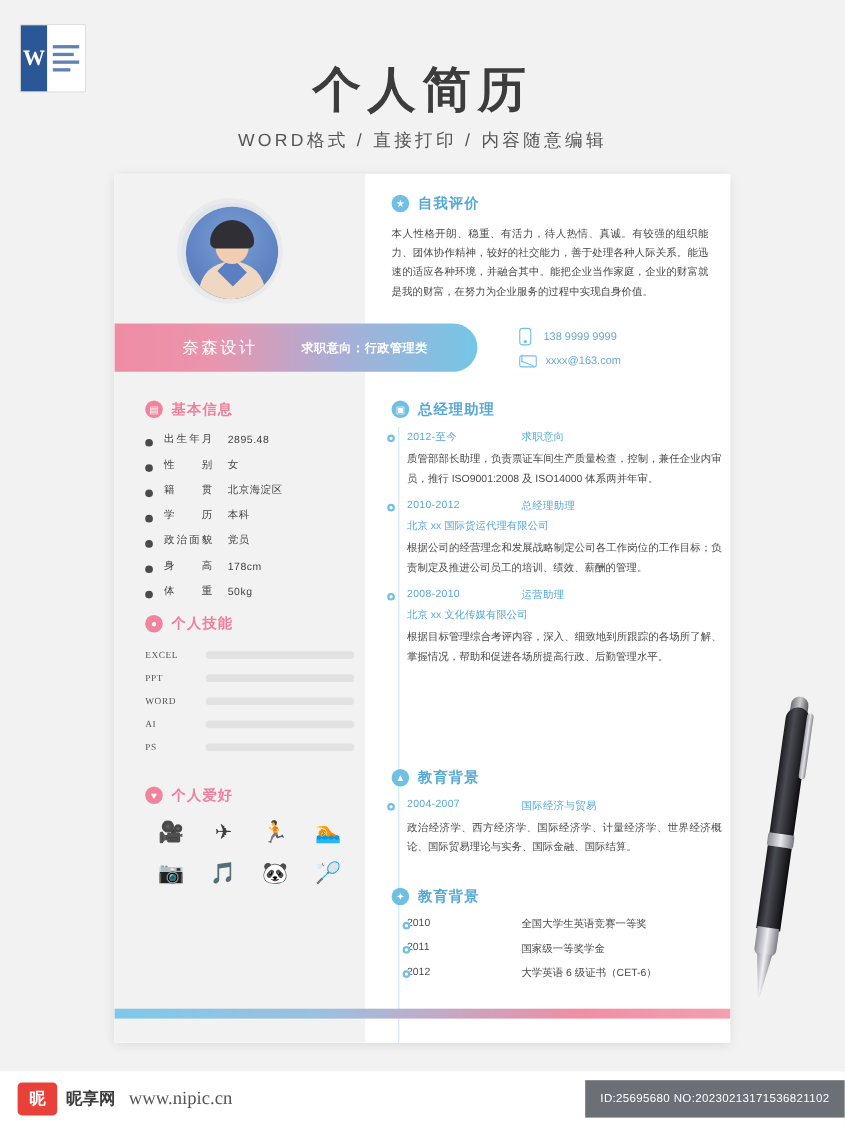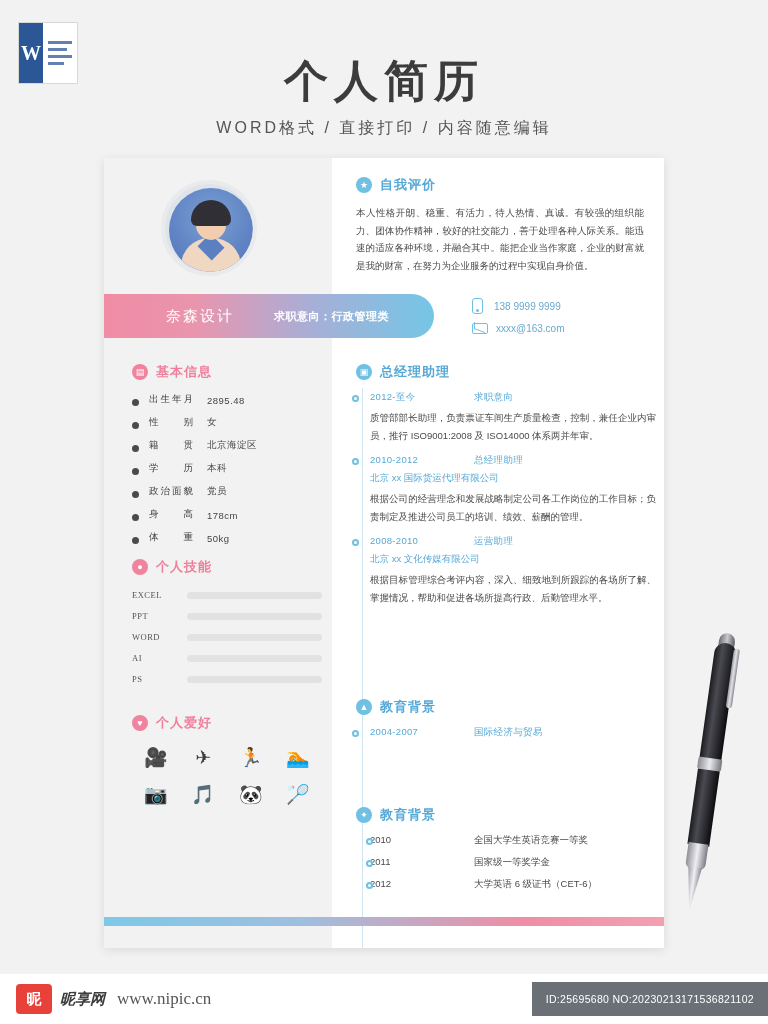--- a/index.html
+++ b/index.html
@@ -273,21 +273,21 @@
     position: absolute; left: 0; bottom: 0; width: 768px; height: 50px;
     background: #ffffff;
     display: flex; align-items: center;
   }
   .footer .logo {
     margin-left: 16px; width: 36px; height: 30px; background: #e8413a;
     border-radius: 4px; color: #fff; font-size: 15px; font-weight: bold;
     display: flex; align-items: center; justify-content: center;
   }
   .footer .brand {
-    margin-left: 8px; font-size: 15px; color: #3c3c3c; font-weight: bold; font-style: italic;
+    margin-left: 8px; font-size: 15px; color: #3c3c3c; font-weight: bold;
   }
   .footer .url {
     margin-left: 12px; font-size: 17px; color: #555;
     font-family: "Liberation Serif", serif;
   }
   .footer .idbox {
     position: absolute; right: 0; top: 8px; height: 34px;
     background: #6b6f76; color: #fff;
     display: flex; align-items: center; padding: 0 14px;
     font-size: 10.5px; letter-spacing: .3px;
@@ -476,20 +476,21 @@
       <div class="sec-head">
         <span class="dot blue">▲</span>
         <span class="label blue">教育背景</span>
       </div>
       <div class="tl-block">
         <span class="tl-node"></span>
         <div class="tl-row">
           <span class="period">2004-2007</span>
           <span>国际经济与贸易</span>
         </div>
+        <div class="tl-desc">政治经济学、西方经济学、国际经济学、计量经济学、世界经济概论、国际贸易理论与实务、国际金融、国际结算。</div>
       </div>
     </div>
 
     <div class="timeline awards" style="top:648px;">
       <div class="sec-head">
         <span class="dot blue">✦</span>
         <span class="label blue">教育背景</span>
       </div>
       <div class="tl-block">
         <div style="position:relative;">

